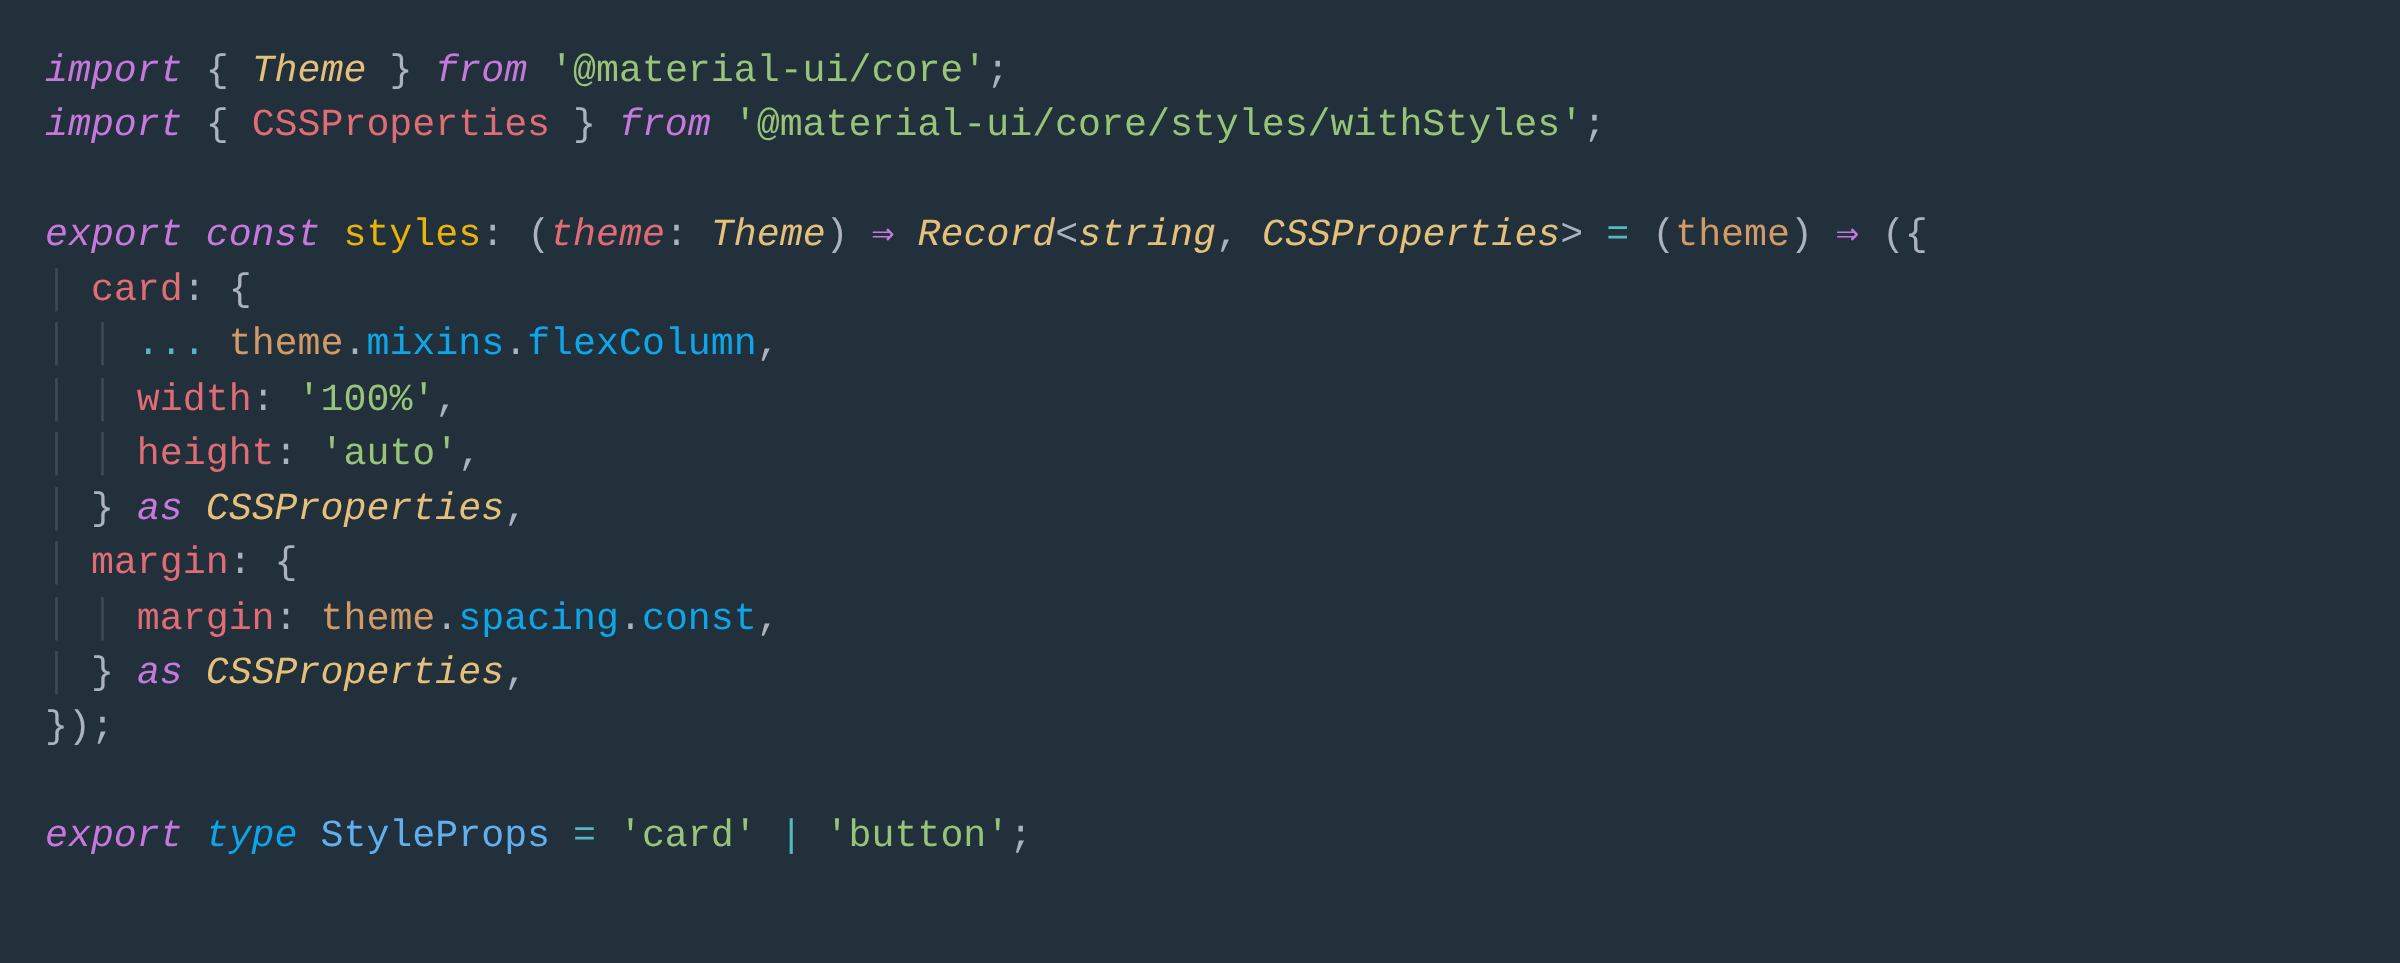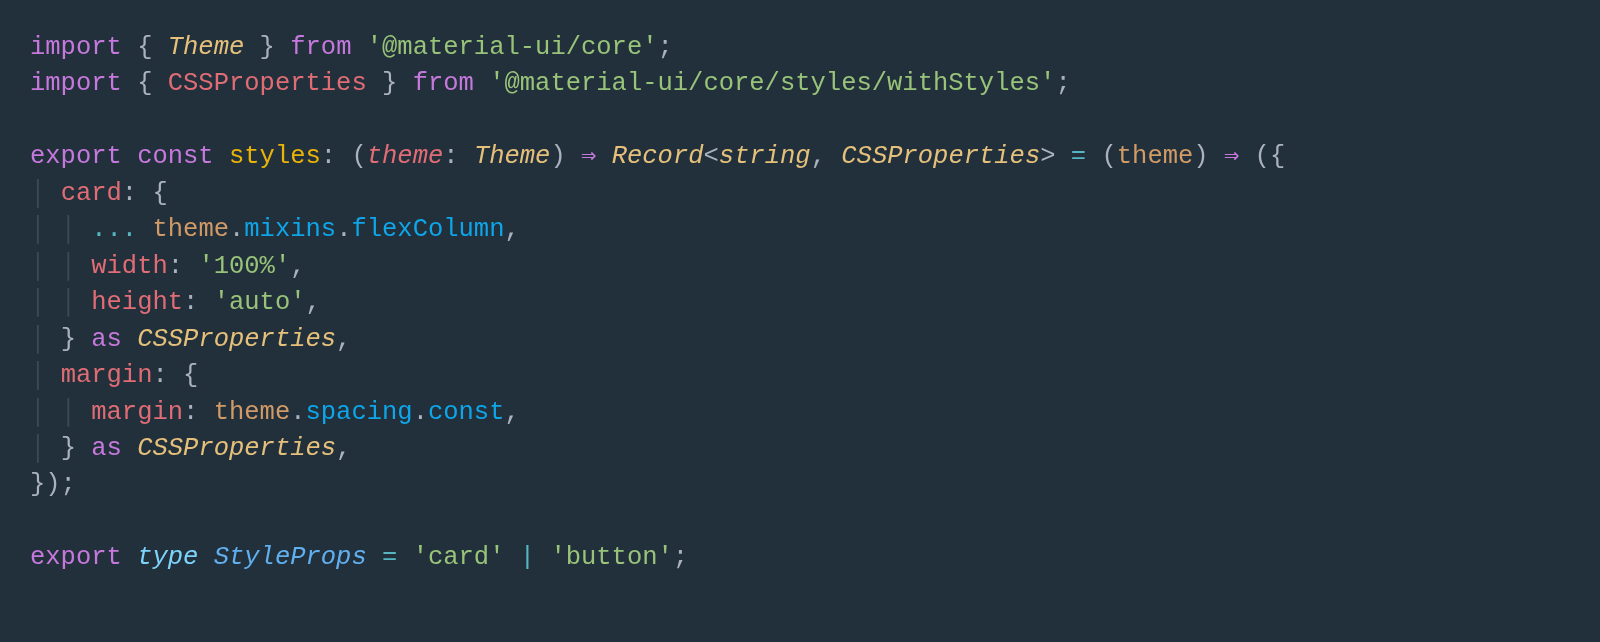--- a/index.html
+++ b/index.html
@@ -14,35 +14,35 @@
     margin: 0;
     padding: 30px 30px 30px 30px;
     font-family: "SFMono-Regular", "Consolas", "Menlo", "Liberation Mono", monospace;
     font-size: 25.5px;
     line-height: 1.43;
     color: #abb2bf;
     white-space: pre;
     letter-spacing: 0px;
   }
   
-  .kw-it     { color: #c678dd; }          
-  .type-it   { color: #7dd3fc; font-style: italic; }          
+  .kw-it     { color: #c678dd; font-style: italic; }          
+  .type-it   { color: #0ea5e9; font-style: italic; }          
   .ident-it  { color: #e5c07b; font-style: italic; }          
   .ident     { color: #e06c75; }                               
   .str       { color: #98c379; }                               
   .def-blue  { color: #eab308; }                               
   .param     { color: #e06c75; font-style: italic; }          
   .param-or  { color: #d19a66; }                               
   .prop      { color: #e06c75; }                               
   .member    { color: #0ea5e9; }                               
   .punct     { color: #abb2bf; }                               
   .op-teal   { color: #56b6c2; }                               
   .arrow-it  { color: #c678dd; font-style: italic; }          
   .guide     { color: #3b4a55; }                               
-  .def-blue-it { color: #61afef; font-style: italic; }                               
+  .def-blue-it { color: #61afef; }                               
 </style>
 </head>
 <body>
 
 <pre class="code"><span><span class="kw-it">import</span> <span class="punct">{</span> <span class="ident-it">Theme</span> <span class="punct">}</span> <span class="kw-it">from</span> <span class="str">'@material-ui/core'</span><span class="punct">;</span></span>
 <span><span class="kw-it">import</span> <span class="punct">{</span> <span class="ident">CSSProperties</span> <span class="punct">}</span> <span class="kw-it">from</span> <span class="str">'@material-ui/core/styles/withStyles'</span><span class="punct">;</span></span>
 
 <span><span class="kw-it">export</span> <span class="kw-it">const</span> <span class="def-blue">styles</span><span class="punct">:</span> <span class="punct">(</span><span class="param">theme</span><span class="punct">:</span> <span class="ident-it">Theme</span><span class="punct">)</span> <span class="arrow-it">⇒</span> <span class="ident-it">Record</span><span class="punct">&lt;</span><span class="ident-it">string</span><span class="punct">,</span> <span class="ident-it">CSSProperties</span><span class="punct">&gt;</span> <span class="op-teal">=</span> <span class="punct">(</span><span class="param-or">theme</span><span class="punct">)</span> <span class="arrow-it">⇒</span> <span class="punct">(</span><span class="punct">{</span></span>
 <span><span class="guide">│</span> <span class="prop">card</span><span class="punct">:</span> <span class="punct">{</span></span>
 <span><span class="guide">│ │</span> <span class="op-teal">...</span> <span class="param-or">theme</span><span class="punct">.</span><span class="member">mixins</span><span class="punct">.</span><span class="member">flexColumn</span><span class="punct">,</span></span>

